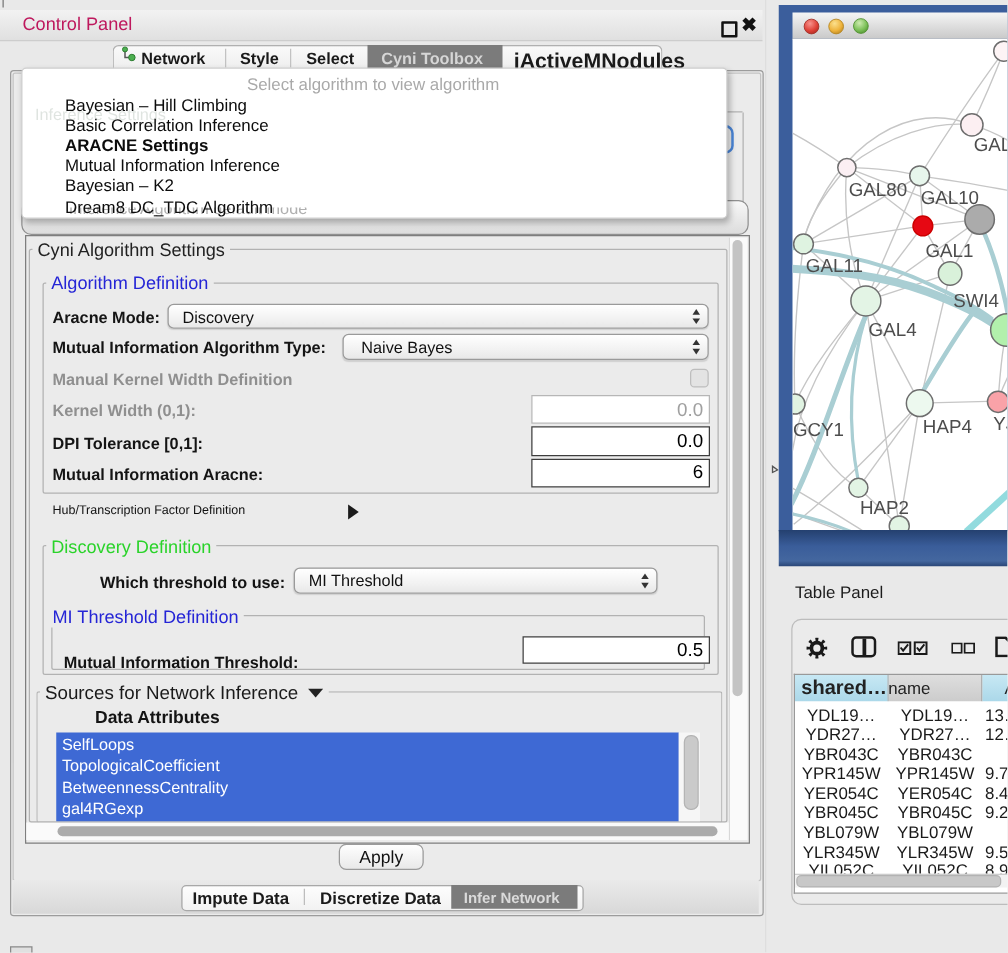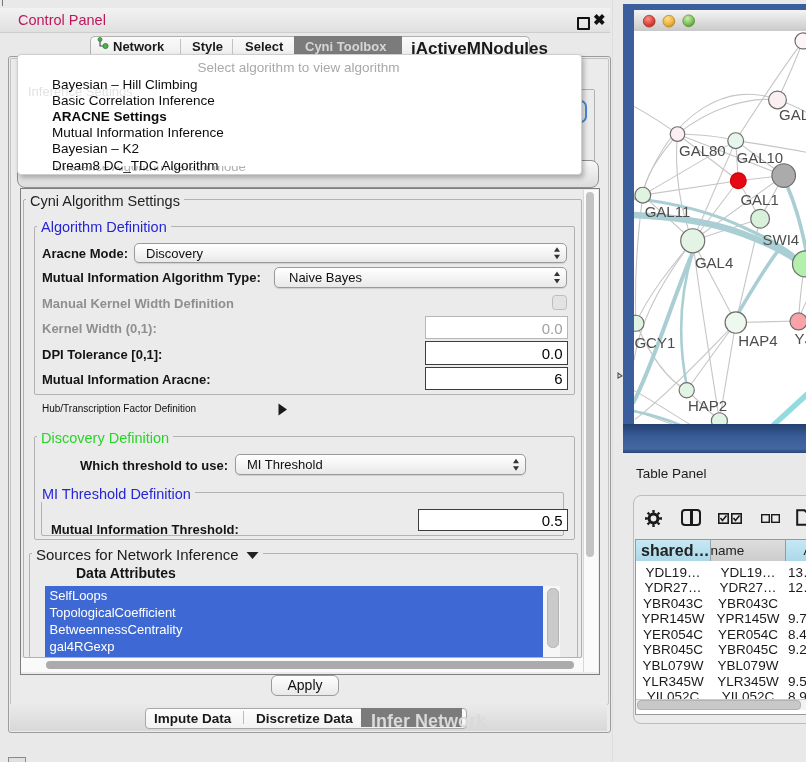--- a/index.html
+++ b/index.html
@@ -123,21 +123,21 @@
 <div class="abs" style="left:543px;top:585.5px;width:16.5px;height:71px;background:#f6f6f6;"></div>
 <div class="abs" style="left:546.5px;top:587.5px;width:10px;height:58px;background:#cacaca;border:1px solid #b4b4b4;border-radius:5.5px;"></div>
 
 <div class="abs" style="left:271px;top:675px;width:66px;height:19px;border:1px solid #9a9a9a;border-radius:6px;background:linear-gradient(#fefefe,#e9e9e9);text-align:center;font-size:14px;color:#111;line-height:19px;">Apply</div>
 
 <div class="abs" style="left:145px;top:708px;width:320px;height:19px;background:linear-gradient(#fdfdfd,#f2f2f2);border:1px solid #a8a8a8;border-radius:4px;"></div>
 <div class="abs" style="left:243px;top:711px;width:1px;height:13px;background:#bdbdbd;"></div>
 <div class="abs" style="left:360.5px;top:708px;width:101.5px;height:19px;background:#7b7b7b;"></div>
 <div class="abs" style="left:154px;top:710.5px;font-size:13.5px;font-weight:bold;color:#1a1a1a;">Impute Data</div>
 <div class="abs" style="left:256px;top:710.5px;font-size:13.5px;font-weight:bold;color:#1a1a1a;">Discretize Data</div>
-<div class="abs" style="left:371px;top:710.5px;font-size:18px;font-weight:bold;color:#dadada;">Infer Network</div>
+<div class="abs" style="left:371px;top:710.5px;font-size:12px;font-weight:bold;color:#dadada;">Infer Network</div>
 
 <div class="abs" style="left:7.5px;top:757px;width:16px;height:10px;background:#e0e0e0;border:1px solid #8a8a8a;"></div>
 
 <div class="abs" style="left:612px;top:0;width:1px;height:762px;background:#dedede;"></div>
 <svg class="abs" style="left:616.5px;top:371.5px;" width="6" height="7" viewBox="0 0 6 7">
     <path d="M1 6 L1 1 L5 4 Z" fill="none" stroke="#555" stroke-width="1.1"></path>
   </svg>
 
 <div class="abs" style="left:574px;top:100px;width:8.5px;height:19px;border:2.5px solid #4a86d8;border-radius:7px;"></div>
 <div class="abs" style="left:593.5px;top:90px;width:1px;height:96px;background:#b2b2b2;"></div>

